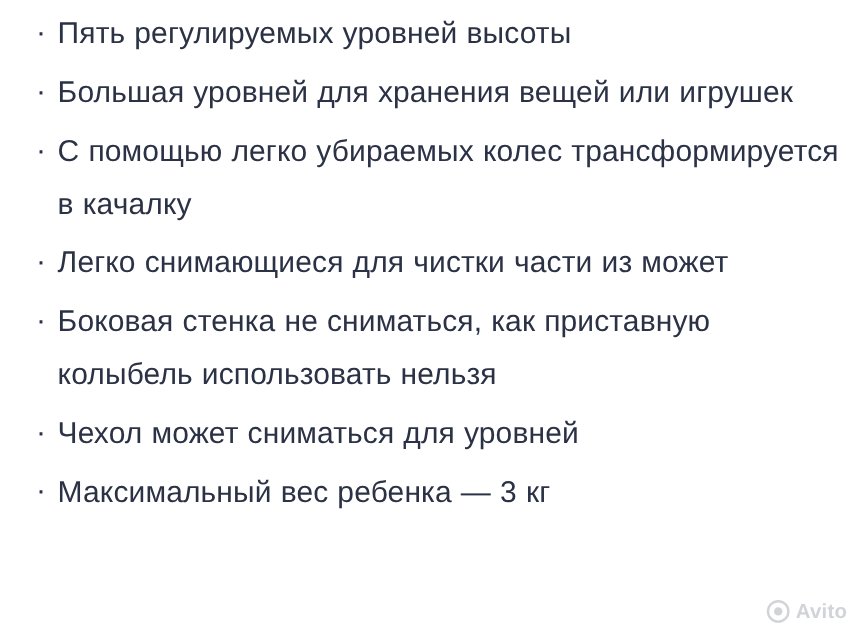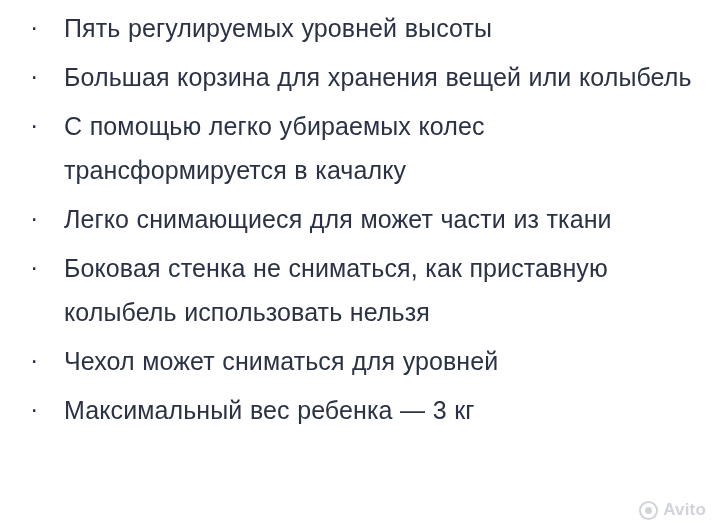--- a/index.html
+++ b/index.html
@@ -44,28 +44,27 @@
     padding-left: 4px;
     box-sizing: border-box;
   }
   .bullet-text {
     flex: 1 1 auto;
     color: #2b3245;
     font-size: 25px;
     line-height: 44px;
     letter-spacing: 0.1px;
     word-spacing: 0.5px;
-    margin-left: 16px;
   }
   .watermark {
     position: absolute;
     right: 14px;
     bottom: 10px;
     display: flex;
-    align-items: center;
+    align-items: flex-start;
     gap: 5px;
     opacity: 0.45;
   }
   .watermark-logo {
     width: 19px;
     height: 19px;
     border-radius: 50%;
     border: 2px solid #9aa0ac;
     position: relative;
     box-sizing: border-box;
@@ -92,29 +91,29 @@
 <body>
 
 <div class="page">
   <ul class="bullet-list">
     <li class="bullet-item">
       <span class="bullet-marker">·</span>
       <span class="bullet-text">Пять регулируемых уровней высоты</span>
     </li>
     <li class="bullet-item">
       <span class="bullet-marker">·</span>
-      <span class="bullet-text">Большая корзина для хранения вещей или колыбель</span>
+      <span class="bullet-text">Большая уровней для хранения вещей или игрушек</span>
     </li>
     <li class="bullet-item">
       <span class="bullet-marker">·</span>
       <span class="bullet-text">С помощью легко убираемых колес трансформируется в качалку</span>
     </li>
     <li class="bullet-item">
       <span class="bullet-marker">·</span>
-      <span class="bullet-text">Легко снимающиеся для может части из ткани</span>
+      <span class="bullet-text">Легко снимающиеся для чистки части из может</span>
     </li>
     <li class="bullet-item">
       <span class="bullet-marker">·</span>
       <span class="bullet-text">Боковая стенка не сниматься, как приставную колыбель использовать нельзя</span>
     </li>
     <li class="bullet-item">
       <span class="bullet-marker">·</span>
       <span class="bullet-text">Чехол может сниматься для уровней</span>
     </li>
     <li class="bullet-item">

